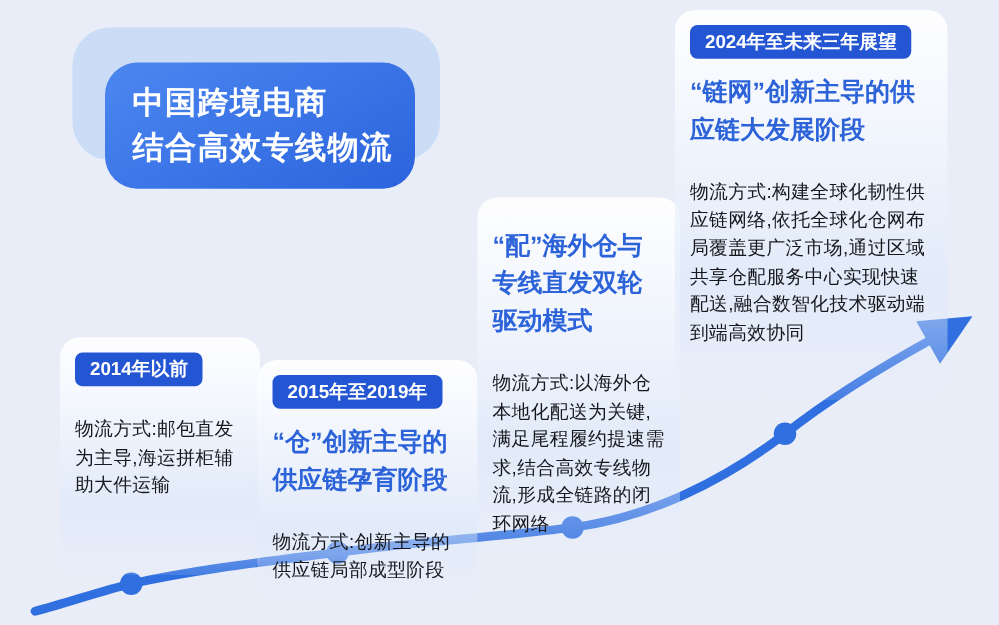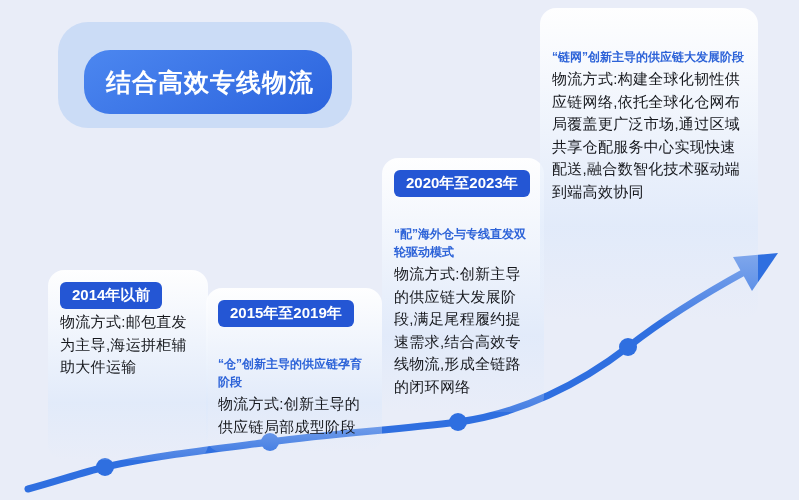--- a/index.html
+++ b/index.html
@@ -54,28 +54,28 @@
     display: inline-block;
     background: #2456d4;
     color: #ffffff;
     font-weight: 700;
     font-size: 15px;
     padding: 4px 12px;
     border-radius: 6px;
     white-space: nowrap;
   }
   .stage-title {
-    margin-top: 28px;
+    margin-top: 12px;
     color: #2d63d8;
     font-weight: 700;
-    font-size: 12px;
+    font-size: 20px;
     line-height: 1.5;
   }
   .stage-body {
-    margin-top: 2px;
+    margin-top: 24px;
     color: #16181d;
     font-size: 15px;
     font-weight: 500;
     line-height: 1.5;
     letter-spacing: 0.3px;
   }
 </style>
 </head>
 <body>
 
@@ -86,38 +86,39 @@
   <svg class="curve-svg" width="799" height="500" viewBox="0 0 799 500">
     <path d="M28 489 C 55 482 80 473 105 467 C 160 455 215 449 270 442 C 335 433 395 430 458 422 C 520 414 580 384 628 347 C 665 318 706 293 748 270" fill="none" stroke="#2f6fe0" stroke-width="7" stroke-linecap="round"></path>
     <polygon points="778,253 752,291 733,257" fill="#2f6fe0"></polygon>
     <circle cx="105" cy="467" r="9" fill="#2f6fe0"></circle>
     <circle cx="270" cy="442" r="9" fill="#2f6fe0"></circle>
     <circle cx="458" cy="422" r="9" fill="#2f6fe0"></circle>
     <circle cx="628" cy="347" r="9" fill="#2f6fe0"></circle>
   </svg>
 
   <div class="title-box">
+    <div>中国跨境电商</div>
     <div>结合高效专线物流</div>
   </div>
 
   <div class="card card-1">
     <div class="badge">2014年以前</div>
     <div class="stage-body">物流方式:邮包直发为主导,海运拼柜辅助大件运输</div>
   </div>
 
   <div class="card card-2">
     <div class="badge">2015年至2019年</div>
     <div class="stage-title">“仓”创新主导的供应链孕育阶段</div>
     <div class="stage-body">物流方式:创新主导的供应链局部成型阶段</div>
   </div>
 
   <div class="card card-3">
-    <div class="badge">2020年至2023年</div>
     <div class="stage-title">“配”海外仓与专线直发双轮驱动模式</div>
-    <div class="stage-body">物流方式:创新主导的供应链大发展阶段,满足尾程履约提速需求,结合高效专线物流,形成全链路的闭环网络</div>
+    <div class="stage-body">物流方式:以海外仓本地化配送为关键,满足尾程履约提速需求,结合高效专线物流,形成全链路的闭环网络</div>
   </div>
 
   <div class="card card-4">
+    <div class="badge">2024年至未来三年展望</div>
     <div class="stage-title">“链网”创新主导的供应链大发展阶段</div>
     <div class="stage-body">物流方式:构建全球化韧性供应链网络,依托全球化仓网布局覆盖更广泛市场,通过区域共享仓配服务中心实现快速配送,融合数智化技术驱动端到端高效协同</div>
   </div>
 
 </div>
 
 </body></html>

